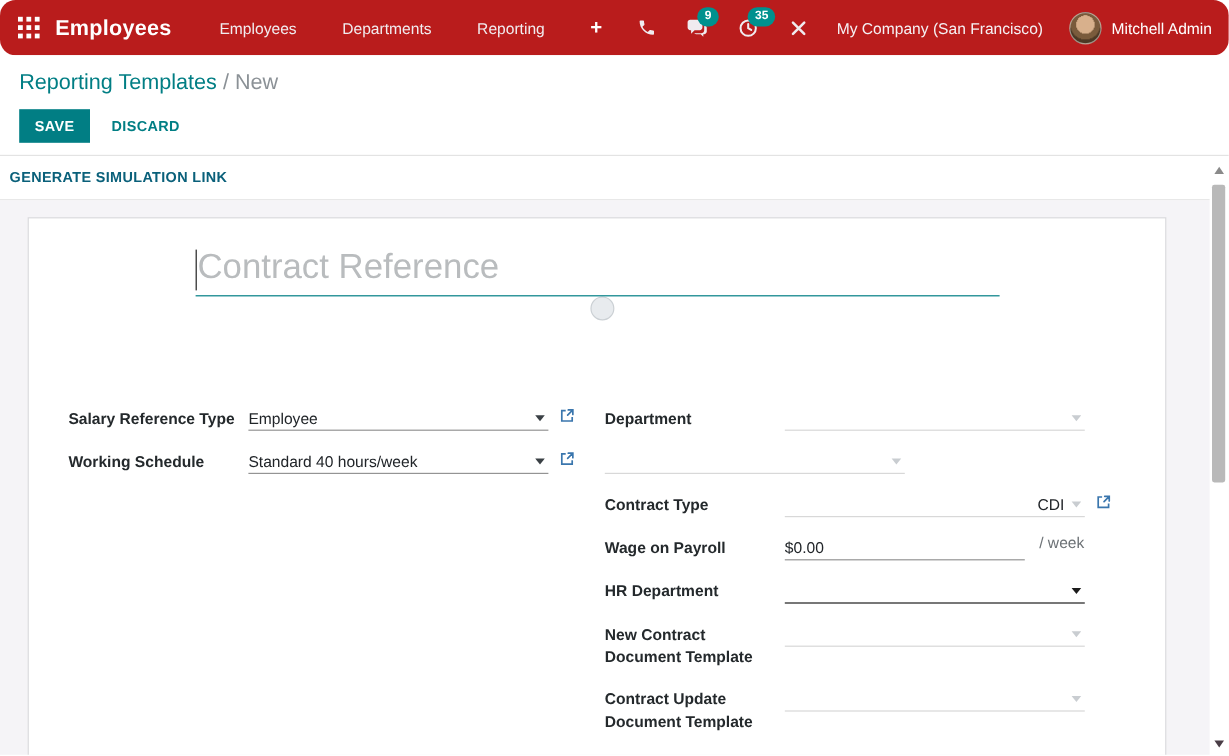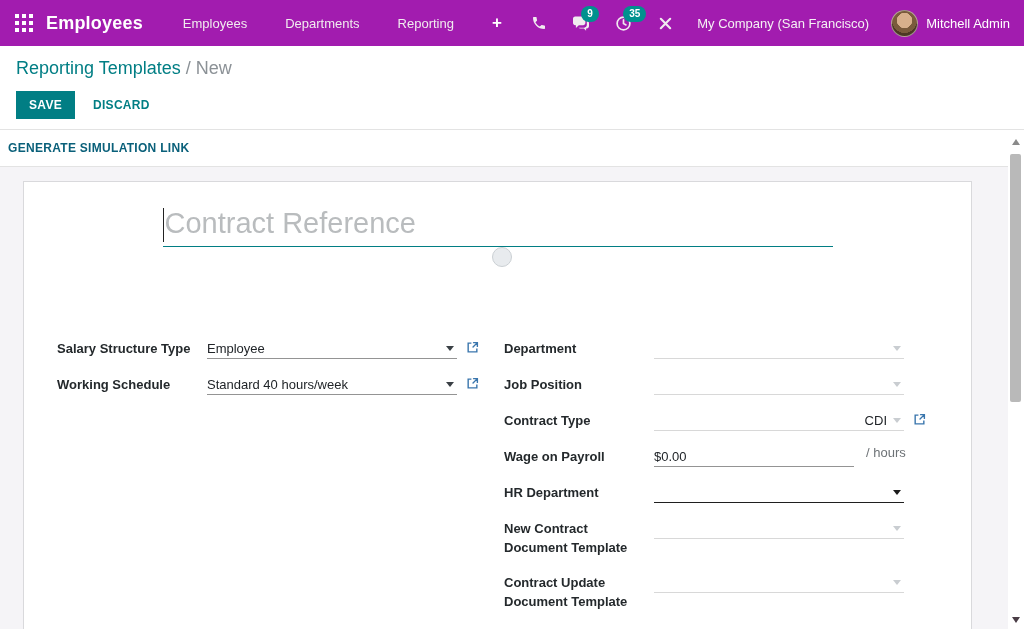--- a/index.html
+++ b/index.html
@@ -1,21 +1,21 @@
 <!DOCTYPE html>
 <html><head>
 <meta charset="utf-8">
 <style>
   * { margin:0; padding:0; box-sizing:border-box; }
   html,body { width:1024px; height:630px; overflow:hidden; background:#fff;
               font-family:"Liberation Sans", sans-serif; }
 
   
-  .navbar { height:46px; background:#a21caf; display:flex; align-items:center;
-            padding:0 14px; color:#fff; }
+  .navbar { height:46px; background:#b91c1c; display:flex; align-items:center;
+            padding:0 14px; color:#fff;border-radius:13px; }
   .nav-left { display:flex; align-items:center; }
   .apps-icon { width:20px; height:20px; margin-right:12px; cursor:pointer; }
   .app-name { font-size:18px; font-weight:bold; margin-right:40px; letter-spacing:.2px; }
   .nav-menu { display:flex; align-items:center; gap:38px; font-size:13px; color:#f1ecef; }
   .nav-menu .item { cursor:pointer; }
   .nav-plus { font-size:17px; font-weight:bold; color:#fff; cursor:pointer; }
   .nav-right { margin-left:auto; display:flex; align-items:center; gap:22px; font-size:13px; }
   .sys-icon { position:relative; width:20px; height:20px; display:flex;
               align-items:center; justify-content:center; cursor:pointer; }
   .sys-icon svg { display:block; }
@@ -173,21 +173,21 @@
         <span class="caret-bar"></span>
         <div class="title-placeholder">Contract Reference</div>
       </div>
       <span class="ribbon-circle"></span>
     </div>
 
     <div class="form-grid">
 
       <div class="col" style="gap:8px;">
         <div class="frow">
-          <span class="flabel">Salary Structure Type</span>
+          <span class="flabel">Salary Reference Type</span>
           <span class="fvalue w250 u-dark">
             <span class="val">Employee</span>
             <span class="caret"></span>
           </span>
           <span class="ext-link">
             <svg width="13" height="13" viewBox="0 0 24 24" fill="none" stroke="#3a76ad" stroke-width="2.6">
               <path d="M10 4H4v16h16v-6"></path>
                 <path d="M13 11L21 3M14 3h7v7" stroke-linecap="round"></path>
             </svg>
           </span>
@@ -209,21 +209,20 @@
 
       <div class="col" style="gap:8px;">
         <div class="frow">
           <span class="flabel narrow">Department</span>
           <span class="fvalue w250 u-light">
             <span class="val"></span>
             <span class="caret muted"></span>
           </span>
         </div>
         <div class="frow">
-          <span class="flabel narrow">Job Position</span>
           <span class="fvalue w250 u-light">
             <span class="val"></span>
             <span class="caret muted"></span>
           </span>
         </div>
         <div class="frow">
           <span class="flabel narrow">Contract Type</span>
           <span class="fvalue w250 u-light">
             <span class="val">CDI</span>
             <span class="caret muted"></span>
@@ -233,21 +232,21 @@
               <path d="M10 4H4v16h16v-6"></path>
                 <path d="M13 11L21 3M14 3h7v7" stroke-linecap="round"></path>
             </svg>
           </span>
         </div>
         <div class="frow">
           <span class="flabel narrow">Wage on Payroll</span>
           <span class="fvalue w200 u-dark">
             <span class="val">$0.00</span>
           </span>
-          <span class="suffix">/ hours</span>
+          <span class="suffix">/ week</span>
         </div>
         <div class="frow">
           <span class="flabel narrow">HR Department</span>
           <span class="fvalue w250 u-black">
             <span class="val"></span>
             <span class="caret black"></span>
           </span>
         </div>
         <div class="frow" style="min-height:46px;">
           <span class="flabel narrow">New Contract Document Template</span>

